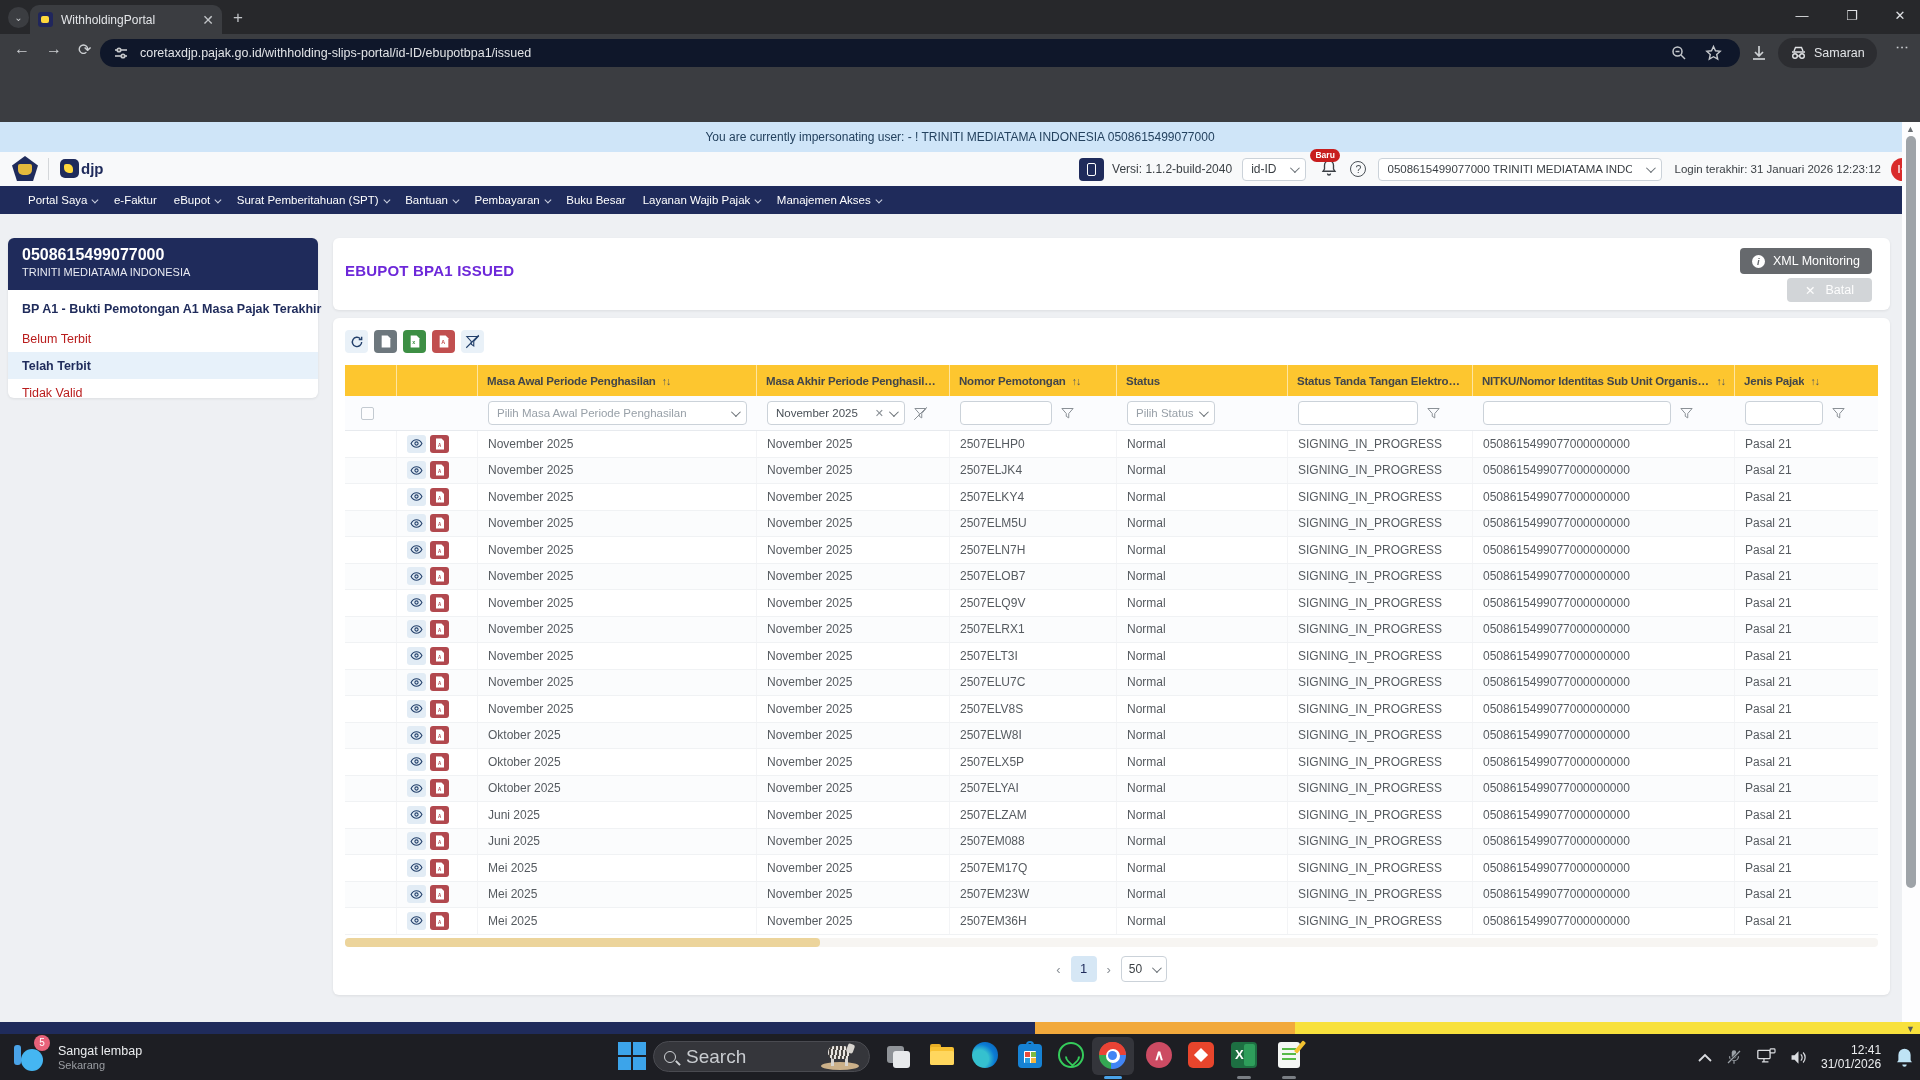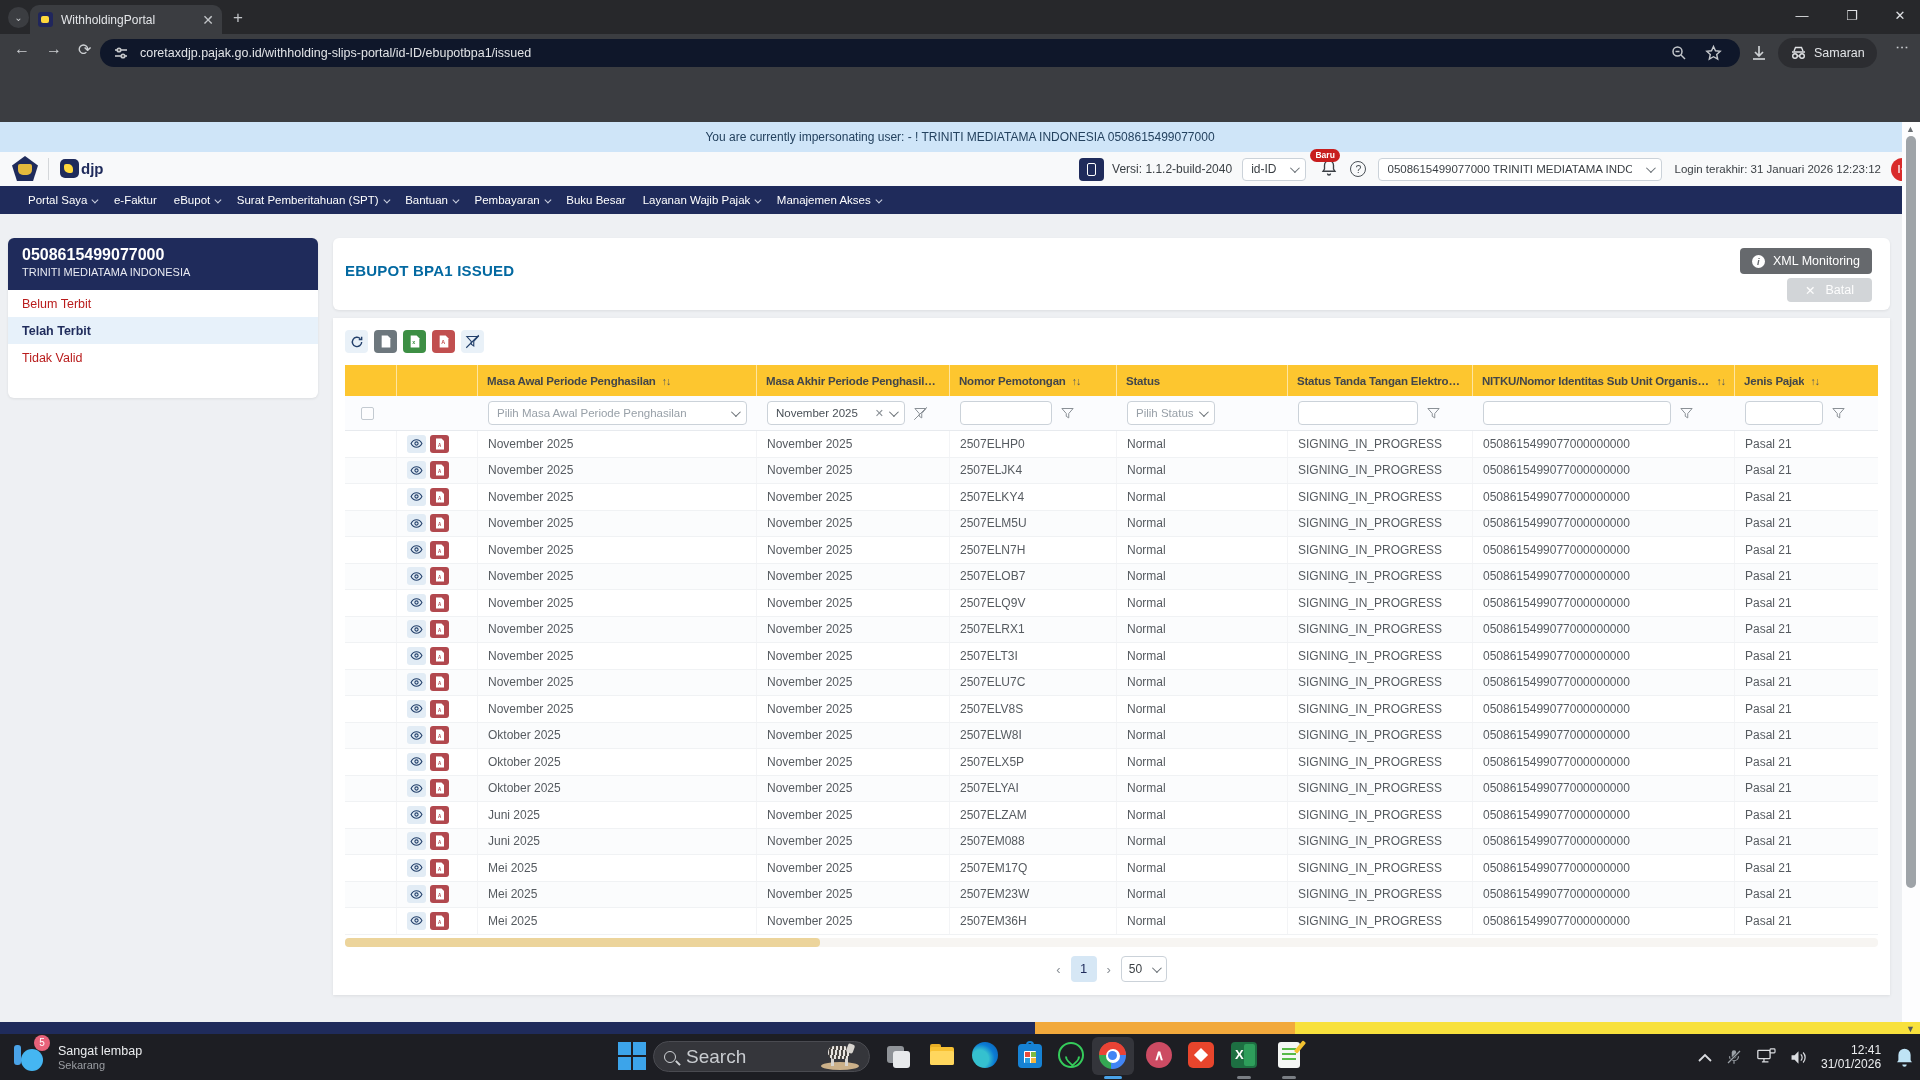--- a/index.html
+++ b/index.html
@@ -61,26 +61,26 @@
   #sidebar { left:8px; top:238px; width:310px; height:160px; background:#fff; border-radius:6px; box-shadow:0 1px 3px rgba(0,0,0,.08); }
   #sb-head { height:52px; background:#1f2b5b; border-radius:6px 6px 0 0; padding:8px 14px; }
   #sb-npwp { color:#fff; font-size:16px; font-weight:bold; }
   #sb-name { color:#e8eaf2; font-size:11px; margin-top:2px; }
   #sb-section { font-size:12.5px; font-weight:bold; color:#1f2b5b; padding:12px 14px 9px; white-space:nowrap; }
   .sb-item { font-size:12.5px; color:#b91c1c; padding:6.5px 14px; }
   .sb-item.active { background:#e7f1fa; color:#1f2b5b; font-weight:bold; }
 
   
   #card1 { left:333px; top:238px; width:1557px; height:72px; background:#fff; border-radius:6px; box-shadow:0 1px 3px rgba(0,0,0,.08); }
-  #page-title { left:12px; top:24px; font-size:15px; font-weight:bold; color:#0369a1; letter-spacing:.2px; }
+  #page-title { left:12px; top:24px; font-size:15px; font-weight:bold; color:#6d28d9; letter-spacing:.2px; }
   #xml-btn { right:18px; top:10px; height:26px; background:#66696d; border-radius:4px; color:#fff; font-size:12.5px; display:flex; align-items:center; padding:0 12px; gap:8px; }
   #xml-info { width:13px; height:13px; border-radius:50%; background:#fff; color:#66696d; font-size:9.5px; font-weight:bold; text-align:center; line-height:13px; font-style:italic; }
   #batal-btn { right:18px; top:40px; height:24px; width:85px; background:#d2d5d8; border-radius:4px; color:#fdfdfd; font-size:12.5px; display:flex; align-items:center; justify-content:center; gap:10px; }
 
-  #card2 { left:333px; top:318px; width:1557px; height:677px; background:#fff; border-radius:0; box-shadow:0 1px 3px rgba(0,0,0,.08); }
+  #card2 { left:333px; top:318px; width:1557px; height:677px; background:#fff; border-radius:6px; box-shadow:0 1px 3px rgba(0,0,0,.08); }
   #tb-toolbar { left:12px; top:12px; display:flex; gap:6px; }
   .tbtn { width:23px; height:23px; border-radius:4px; display:flex; align-items:center; justify-content:center; }
   .tbtn.light { background:#e9f1f8; }
   .tbtn.gray { background:#6d777d; }
   .tbtn.green { background:#3d8f44; }
   .tbtn.red { background:#c14f4f; }
 
   #tablewrap { left:12px; top:47px; width:1533px; }
   .tgrid { display:grid; grid-template-columns:52px 81px 279px 193px 167px 171px 185px 262px 1fr; }
   #thead { background:#fdc62f; height:31px; }
@@ -317,20 +317,21 @@
         <span>Manajemen Akses</span>
         <div class="nav-caret"></div>
       </div>
     </div>
 
   <div id="sidebar" class="abs">
     <div id="sb-head">
       <div id="sb-npwp">0508615499077000</div>
       <div id="sb-name">TRINITI MEDIATAMA INDONESIA</div>
     </div>
+    <div id="sb-section">BP A1 - Bukti Pemotongan A1 Masa Pajak Terakhir</div>
     <div class="sb-item">Belum Terbit</div>
     <div class="sb-item active">Telah Terbit</div>
     <div class="sb-item">Tidak Valid</div>
   </div>
 
   <div id="card1" class="abs">
     <div id="page-title" class="abs">EBUPOT BPA1 ISSUED</div>
     <div id="xml-btn" class="abs">
       <div id="xml-info">i</div>
       <span>XML Monitoring</span>

